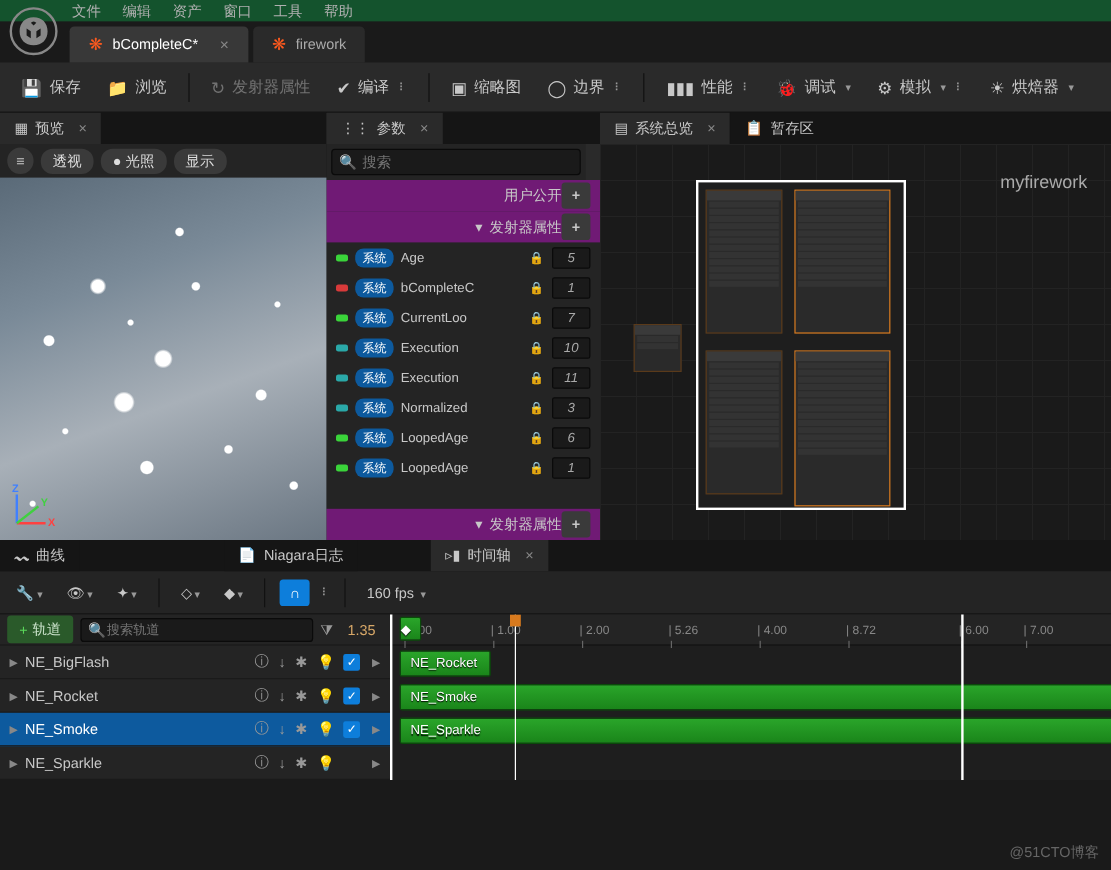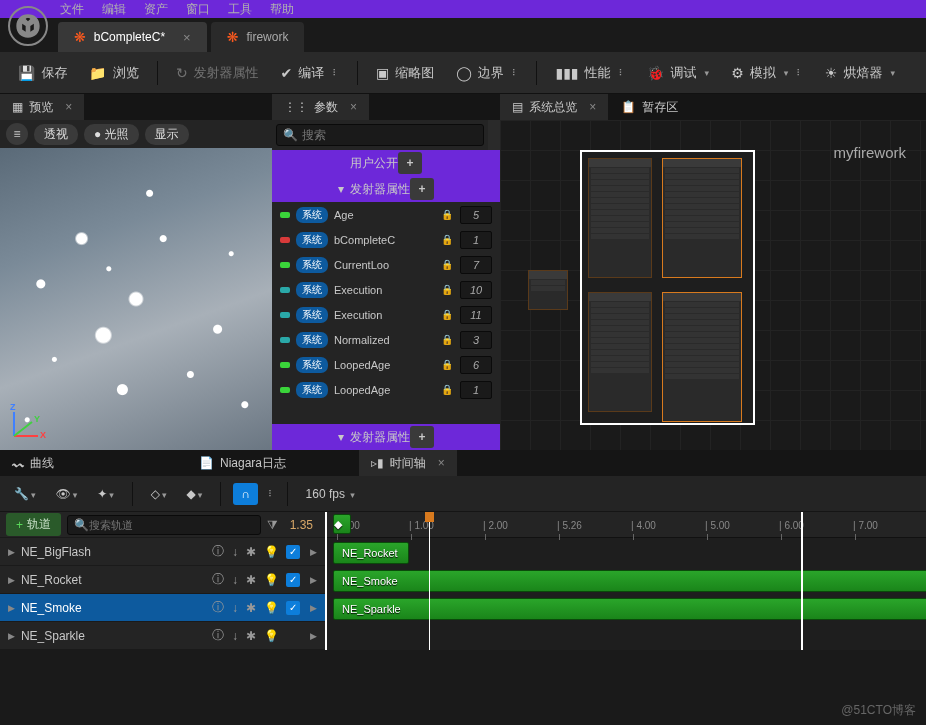--- a/index.html
+++ b/index.html
@@ -1,17 +1,17 @@
 <!DOCTYPE html>
 <html><head>
 <meta charset="utf-8">
 <style>
 *{box-sizing:border-box;margin:0;padding:0;font-family:"Microsoft YaHei",Arial,sans-serif;user-select:none}
 body{width:926px;height:725px;background:#1a1a1a;color:#c8c8c8;font-size:12px;overflow:hidden;position:relative}
-.menubar{height:18px;display:flex;align-items:center;gap:18px;padding:0 60px;background:#6d28d9;color:#b0b0b0;font-size:12px}
+.menubar{height:18px;display:flex;align-items:center;gap:18px;padding:0 60px;background:#14532d;color:#b0b0b0;font-size:12px}
 .logo{position:absolute;left:8px;top:6px;width:40px;height:40px;border:2px solid #888;border-radius:50%;display:flex;align-items:center;justify-content:center}
 .logo svg{width:28px;height:28px;fill:#888}
 .filetabs{height:34px;display:flex;align-items:flex-end;padding-left:58px;background:#1a1a1a}
 .filetab{height:30px;display:flex;align-items:center;gap:8px;padding:0 16px;background:#2a2a2a;border-radius:4px 4px 0 0;margin-right:4px;color:#aaa}
 .filetab.active{background:#383838;color:#fff}
 .filetab .icn{color:#ff5a1e;font-size:14px}
 .filetab .x{margin-left:10px;color:#888;font-size:13px}
 .toolbar{height:42px;background:#2a2a2a;display:flex;align-items:center;padding:0 10px;gap:6px;border-bottom:1px solid #111}
 .tbtn{display:flex;align-items:center;gap:6px;padding:4px 8px;border-radius:3px;color:#c8c8c8;font-size:13px}
 .tbtn.dis{opacity:.45}
@@ -31,21 +31,21 @@
 .pill{background:#3a3a3a;border-radius:10px;padding:2px 10px;font-size:12px;color:#ddd}
 .roundbtn{width:22px;height:22px;border-radius:50%;background:#3a3a3a;display:flex;align-items:center;justify-content:center}
 .viewport{flex:1;background:radial-gradient(circle at 40% 40%,#fff 0 2px,transparent 3px),radial-gradient(circle at 60% 30%,#fff 0 3px,transparent 4px),radial-gradient(circle at 20% 70%,#fff 0 2px,transparent 3px),radial-gradient(circle at 80% 60%,#fff 0 4px,transparent 5px),radial-gradient(circle at 50% 50%,#fff 0 6px,transparent 8px),radial-gradient(circle at 30% 30%,#fff 0 5px,transparent 7px),radial-gradient(circle at 70% 75%,#fff 0 3px,transparent 4px),radial-gradient(circle at 15% 45%,#fff 0 4px,transparent 5px),radial-gradient(circle at 85% 35%,#fff 0 2px,transparent 3px),radial-gradient(circle at 45% 80%,#fff 0 5px,transparent 6px),radial-gradient(circle at 55% 15%,#fff 0 3px,transparent 4px),radial-gradient(circle at 10% 90%,#fff 0 2px,transparent 3px),radial-gradient(circle at 90% 85%,#fff 0 3px,transparent 4px),radial-gradient(circle at 38% 62%,#fff 0 7px,transparent 9px),linear-gradient(160deg,#5a6a78 0%,#7a8a98 30%,#a8b0b8 60%,#6a7682 100%);position:relative}
 .gizmo{position:absolute;left:10px;bottom:10px;width:36px;height:36px}
 .gizmo .ax{position:absolute;left:0;bottom:0;font-weight:bold;font-size:9px}
 
 .params{width:228px;background:#242424;display:flex;flex-direction:column}
 .params .hdrrow{display:flex}
 .search{display:flex;align-items:center;background:#1a1a1a;border:1px solid #0a0a0a;border-radius:3px;padding:3px 6px;margin:4px;flex:1}
 .search input{background:none;border:none;outline:none;color:#888;font-size:12px;flex:1}
-.group{display:flex;align-items:center;height:26px;padding:0 8px;background:#6d28d9;font-size:12px;justify-content:center}
+.group{display:flex;align-items:center;height:26px;padding:0 8px;background:#701a75;font-size:12px;justify-content:flex-end}
 .group .ttl{display:flex;align-items:center;gap:6px}
 .plusbox{width:24px;height:22px;background:#3a3a3a;display:flex;align-items:center;justify-content:center;border-radius:3px;font-weight:bold}
 .plist{flex:1;overflow:hidden}
 .prow{display:flex;align-items:center;height:25px;padding:0 8px;gap:6px;font-size:11px}
 .prow .dot{width:10px;height:6px;border-radius:2px}
 .badge{background:#0d5a9e;color:#fff;font-size:10px;padding:1px 6px;border-radius:7px}
 .prow .nm{flex:1;white-space:nowrap;overflow:hidden;color:#c8c8c8}
 .lock{color:#666;font-size:10px}
 .valbox{min-width:32px;height:18px;background:#1a1a1a;border:1px solid #0a0a0a;border-radius:2px;text-align:center;font-size:11px;font-style:italic;color:#aaa;display:flex;align-items:center;justify-content:center;padding:0 6px}
 .scrolly{width:12px;background:#2a2a2a}
@@ -473,22 +473,22 @@
           </div>
         </div>
     </div>
     <div class="tlright">
       <div class="ruler" id="tl-ruler">
           <span class="tick" style="left:10px">| 0.00</span>
           <span class="tick" style="left:84px">| 1.00</span>
           <span class="tick" style="left:158px">| 2.00</span>
           <span class="tick" style="left:232px">| 5.26</span>
           <span class="tick" style="left:306px">| 4.00</span>
-          <span class="tick" style="left:380px">| 5.00</span>
-          <span class="tick" style="left:454px">| 6.00</span>
+          <span class="tick" style="left:380px">| 8.72</span>
+          <span class="tick" style="left:474px">| 6.00</span>
           <span class="tick" style="left:528px">| 7.00</span>
         </div>
       <div id="tl-clips">
           <div class="clip" style="top:2px;left:8px;width:18px;height:20px;padding:0">
             <span>◆</span>
           </div>
           <div class="clip" style="top: 30px; left: 8px; width: 76px;">
             <span>NE_Rocket</span>
           </div>
           <div class="clip" style="top: 58px; left: 8px; width: 595px;">

